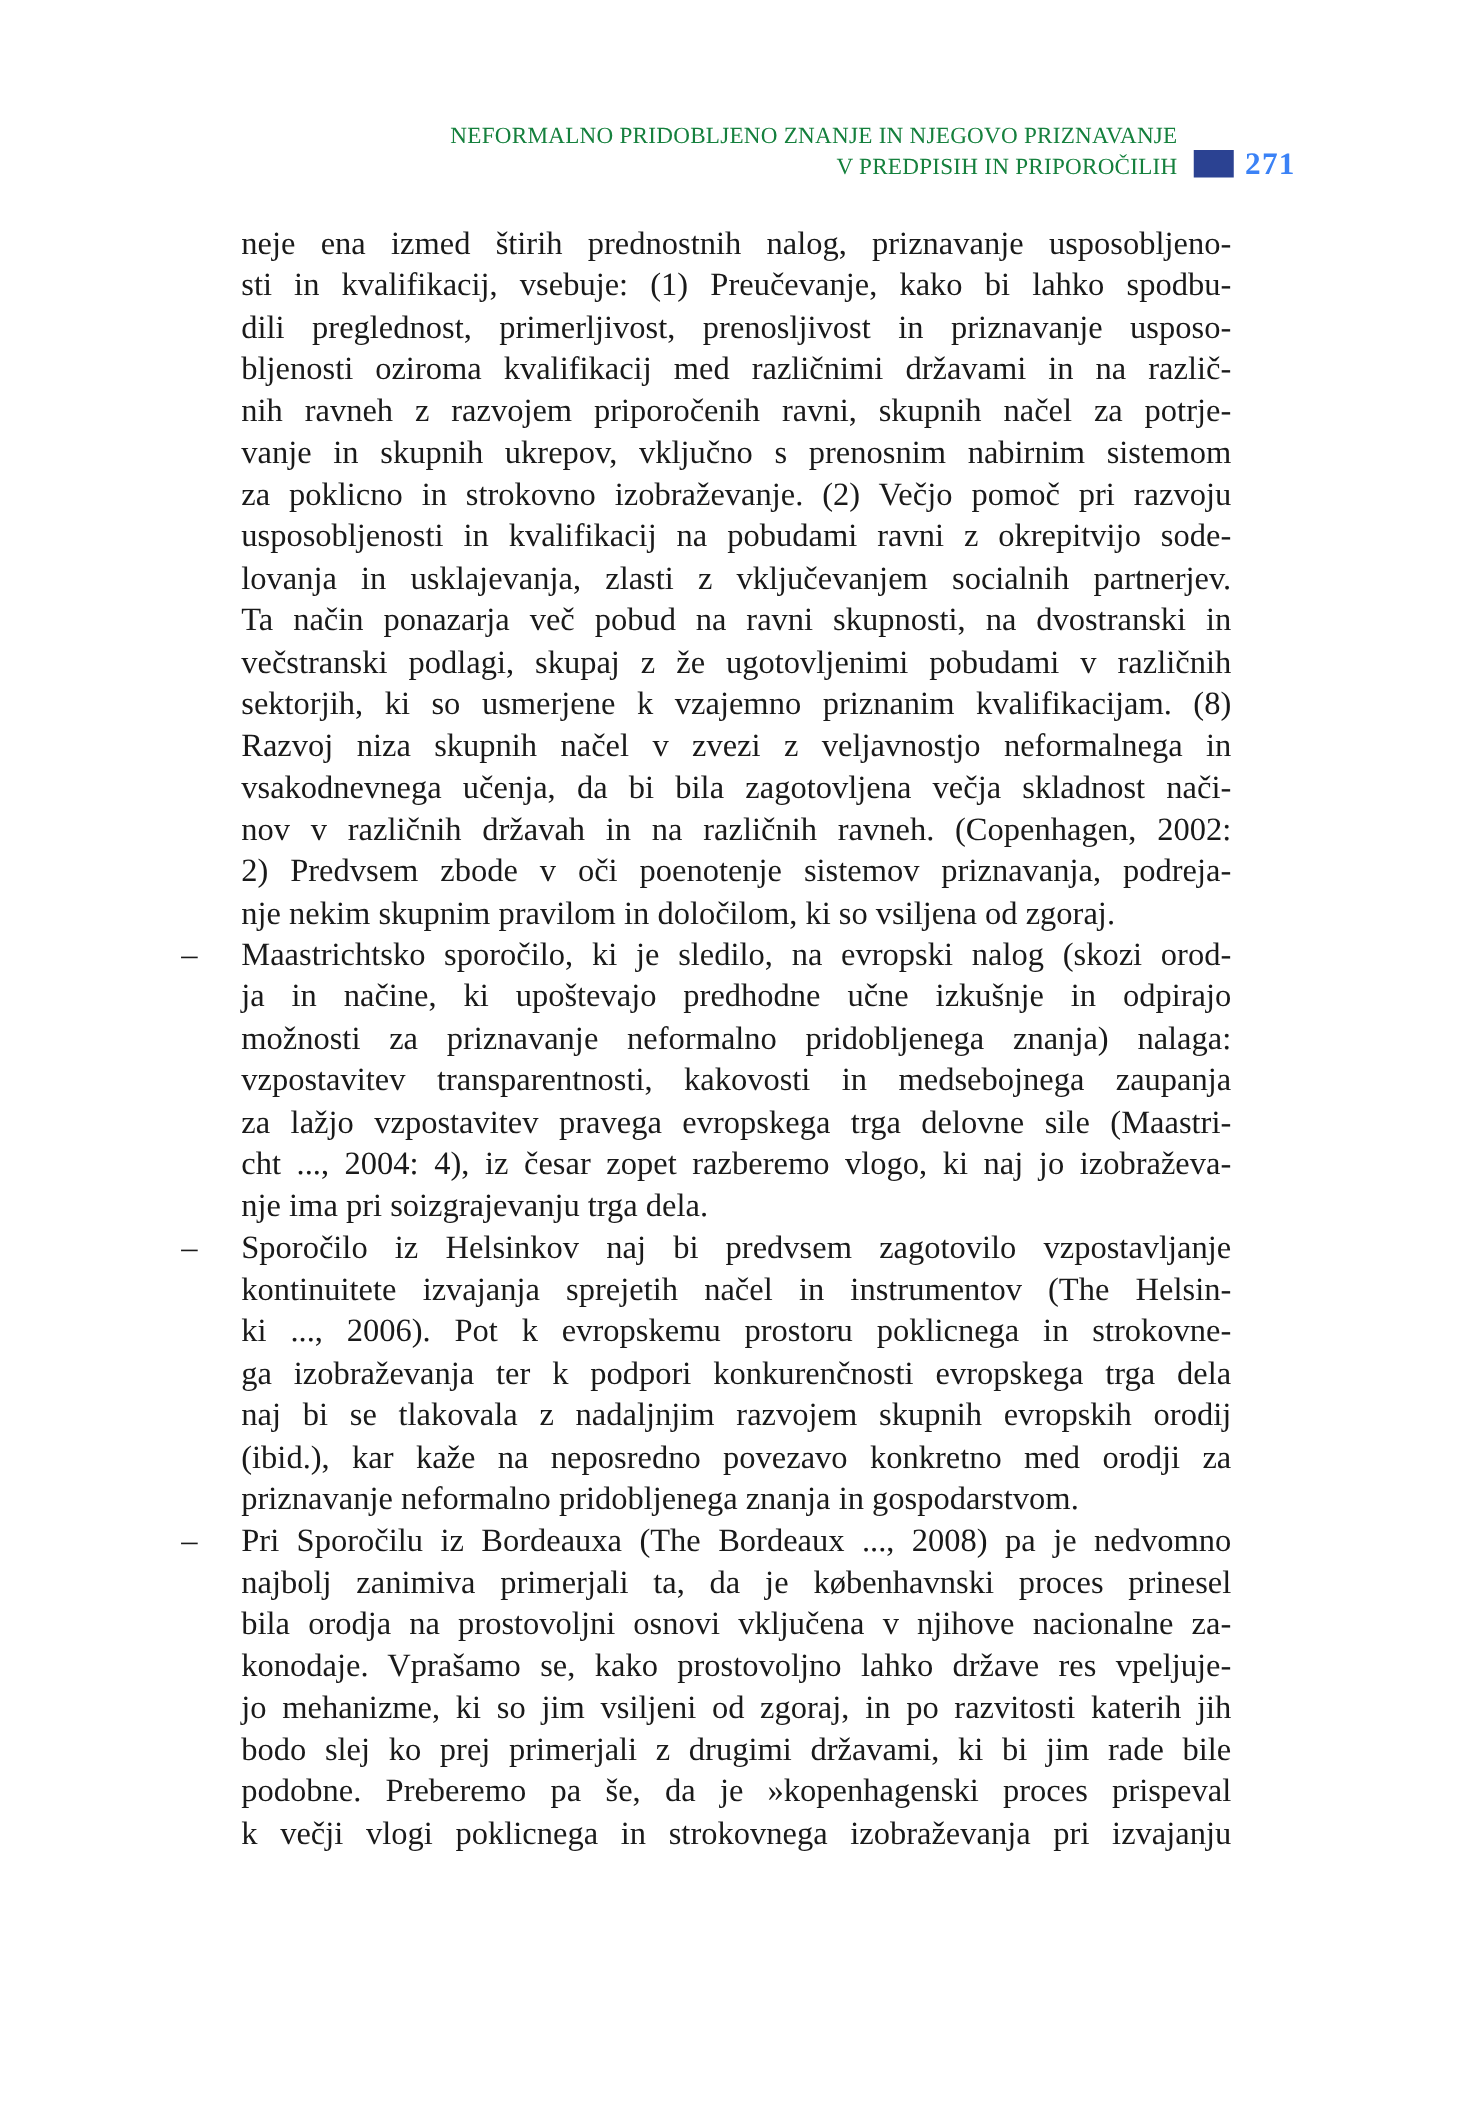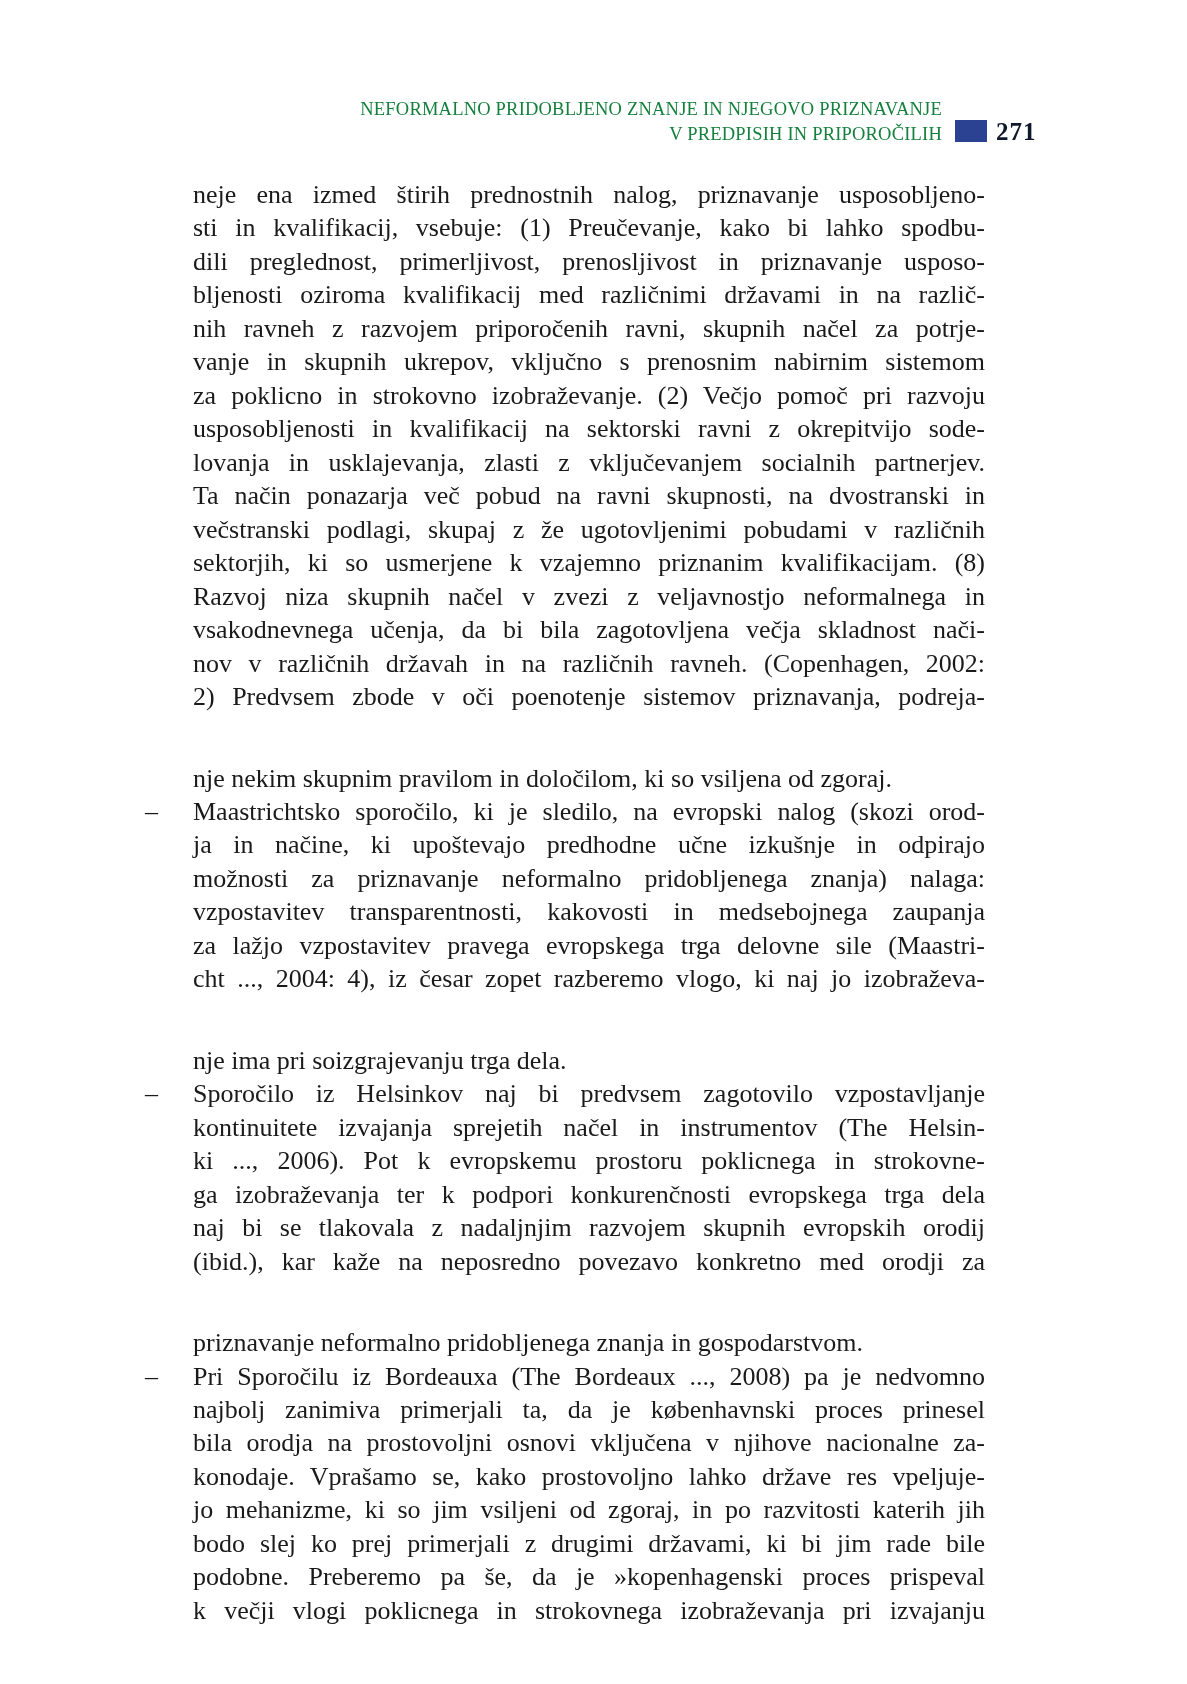--- a/index.html
+++ b/index.html
@@ -1,25 +1,25 @@
 <!DOCTYPE html>
 <html><head>
 <meta charset="utf-8">
 <style>
   html, body { margin: 0; padding: 0; background: #ffffff; }
   body { width: 1187px; height: 1684px; position: relative; overflow: hidden; font-family: "Liberation Serif", "DejaVu Serif", serif; color: #1a1a1a; }
   .header { position: absolute; top: 97px; right: 245px; text-align: right; font-size: 18.5px; letter-spacing: 0.2px; line-height: 25px; color: #15803d; }
   .header div { white-space: nowrap; }
   .marker { position: absolute; left: 955px; top: 120px; width: 32px; height: 22px; }
-  .page-num { position: absolute; left: 996px; top: 118px; font-size: 25px; font-weight: bold; color: #0f172a; letter-spacing: 1px; }
+  .page-num { position: absolute; left: 996px; top: 118px; font-size: 25px; font-weight: bold; color: #3b82f6; letter-spacing: 1px; }
   .body { position: absolute; left: 193px; top: 178px; width: 792px; font-size: 26px; line-height: 33.47px; }
   .line { display: block; text-align: justify; text-align-last: justify; white-space: nowrap; height: 33.47px; overflow: visible; }
   .line.last { text-align-last: left; }
   .line span.t { display: block; white-space: normal; text-align: justify; text-align-last: justify; }
-  .line.last span.t { text-align-last: left; margin-top: 48px; }
+  .line.last span.t { text-align-last: left; }
   .dash { position: absolute; left: -48px; top: 0; width: 20px; }
   .item-start { position: relative; }
 </style>
 </head>
 <body>
 
 <div class="header">
   <div>NEFORMALNO PRIDOBLJENO ZNANJE IN NJEGOVO PRIZNAVANJE</div>
   <div>V PREDPISIH IN PRIPOROČILIH</div>
 </div>
@@ -42,21 +42,21 @@
     <div class="line">
       <span class="t">nih ravneh z razvojem priporočenih ravni, skupnih načel za potrje-</span>
     </div>
     <div class="line">
       <span class="t">vanje in skupnih ukrepov, vključno s prenosnim nabirnim sistemom</span>
     </div>
     <div class="line">
       <span class="t">za poklicno in strokovno izobraževanje. (2) Večjo pomoč pri razvoju</span>
     </div>
     <div class="line">
-      <span class="t">usposobljenosti in kvalifikacij na sektorski ravni z okrepitvijo sode-</span>
+      <span class="t">usposobljenosti in kvalifikacij na pobudami ravni z okrepitvijo sode-</span>
     </div>
     <div class="line">
       <span class="t">lovanja in usklajevanja, zlasti z vključevanjem socialnih partnerjev.</span>
     </div>
     <div class="line">
       <span class="t">Ta način ponazarja več pobud na ravni skupnosti, na dvostranski in</span>
     </div>
     <div class="line">
       <span class="t">večstranski podlagi, skupaj z že ugotovljenimi pobudami v različnih</span>
     </div>

